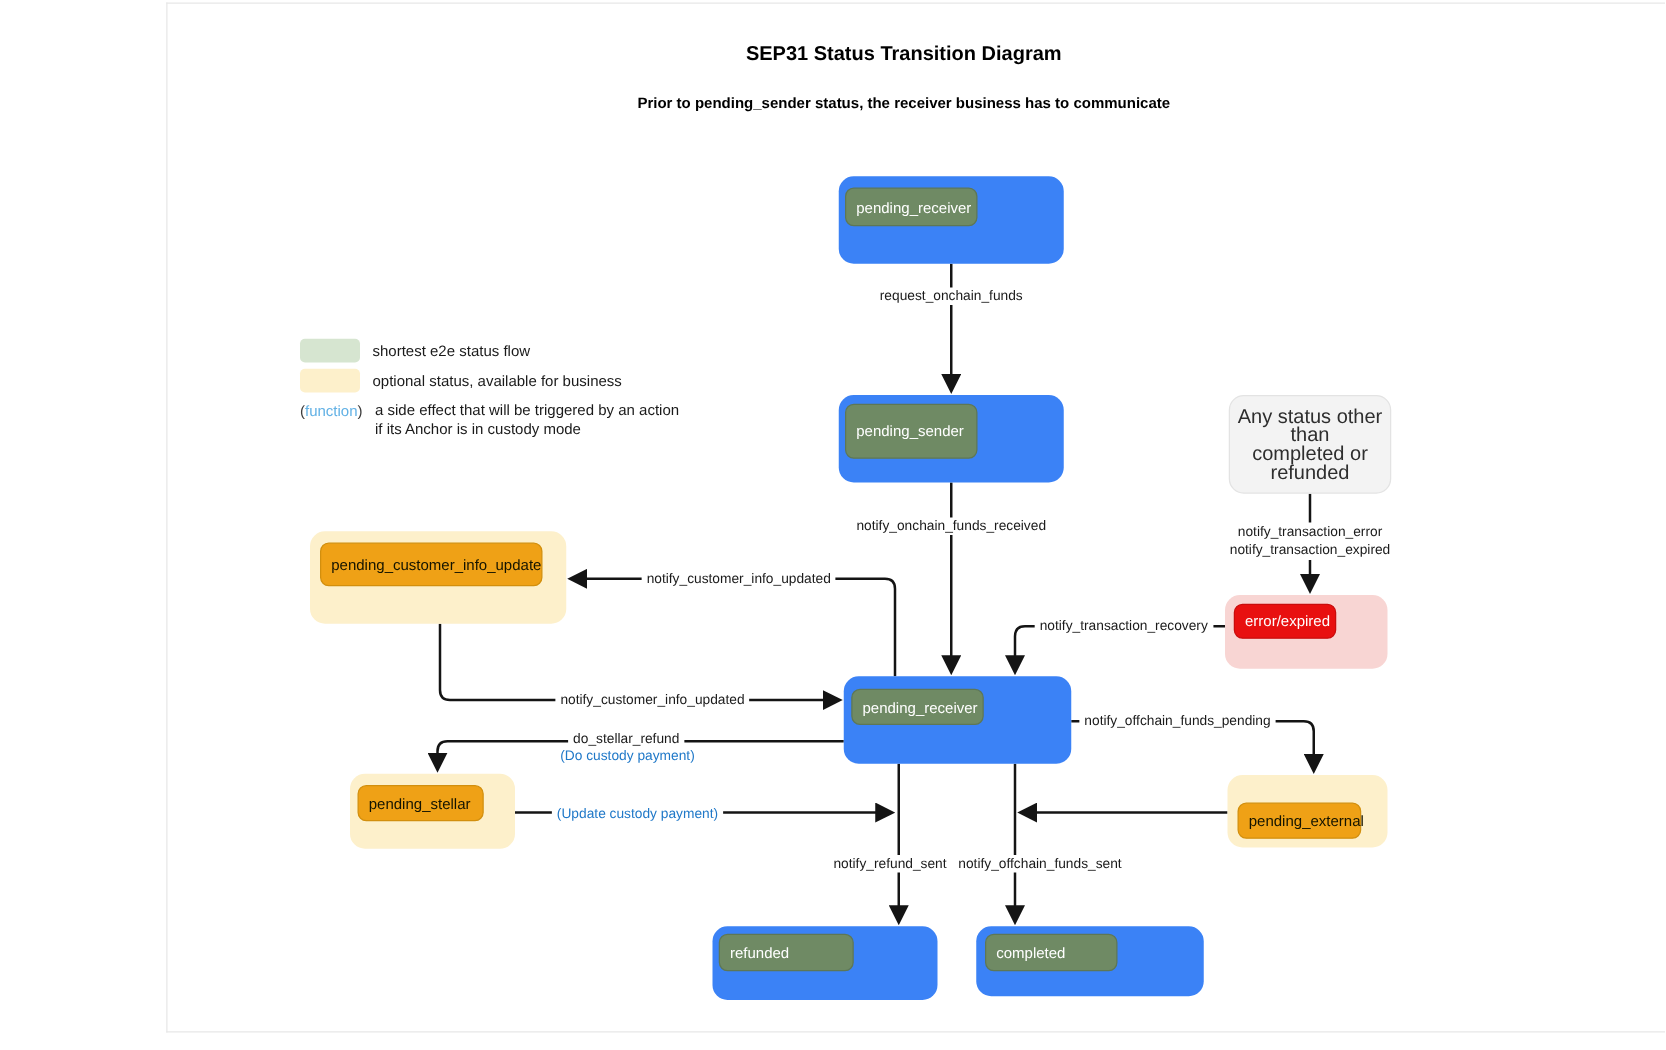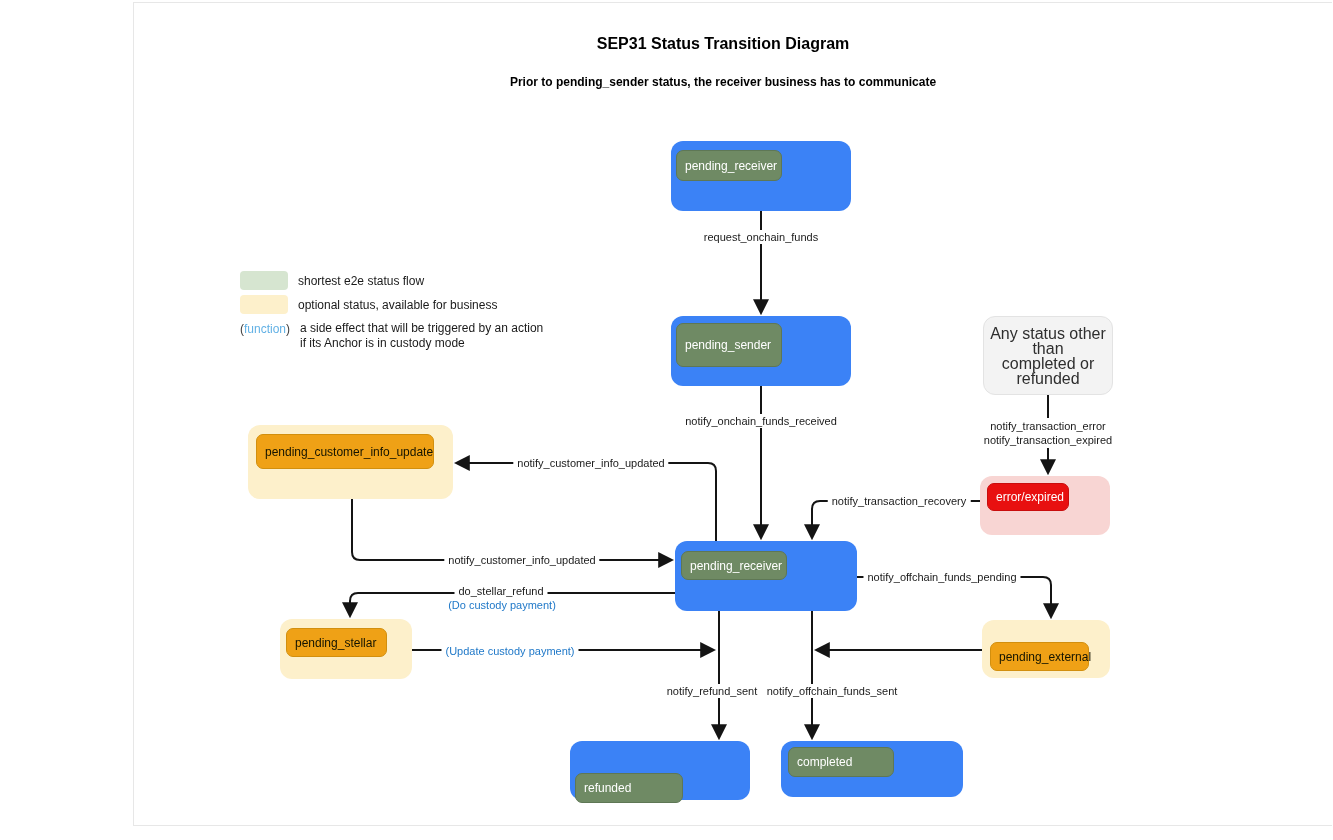--- a/index.html
+++ b/index.html
@@ -78,21 +78,21 @@
   .n-err .pill { left: 7px; top: 7px; width: 82px; height: 28px; }
   .n-pciu { left: 248px; top: 425px; width: 205px; height: 74px; }
   .n-pciu .pill { left: 8px; top: 9px; width: 178px; height: 35px; }
   .n-prm { left: 675px; top: 541px; width: 182px; height: 70px; }
   .n-prm .pill { left: 6px; top: 10px; width: 106px; height: 29px; }
   .n-pst { left: 280px; top: 619px; width: 132px; height: 60px; }
   .n-pst .pill { left: 6px; top: 9px; width: 101px; height: 29px; }
   .n-pex { left: 982px; top: 620px; width: 128px; height: 58px; }
   .n-pex .pill { left: 8px; top: 8px; width: 99px; height: 29px; margin-top: 14px; }
   .n-ref { left: 570px; top: 741px; width: 180px; height: 59px; }
-  .n-ref .pill { left: 5px; top: 6px; width: 108px; height: 30px; margin-top: 26px; }
+  .n-ref .pill { left: 5px; top: 6px; width: 108px; height: 30px; }
   .n-com { left: 781px; top: 741px; width: 182px; height: 56px; }
   .n-com .pill { left: 7px; top: 6px; width: 106px; height: 30px; }
 
   
   .elabel {
     position: absolute; transform: translate(-50%, -50%);
     background: #ffffff; font-size: 11px; color: #1a1a1a;
     white-space: nowrap; padding: 1px 4px; text-align: center;
   }
   .elabel.blue { color: #1f78c8; }

